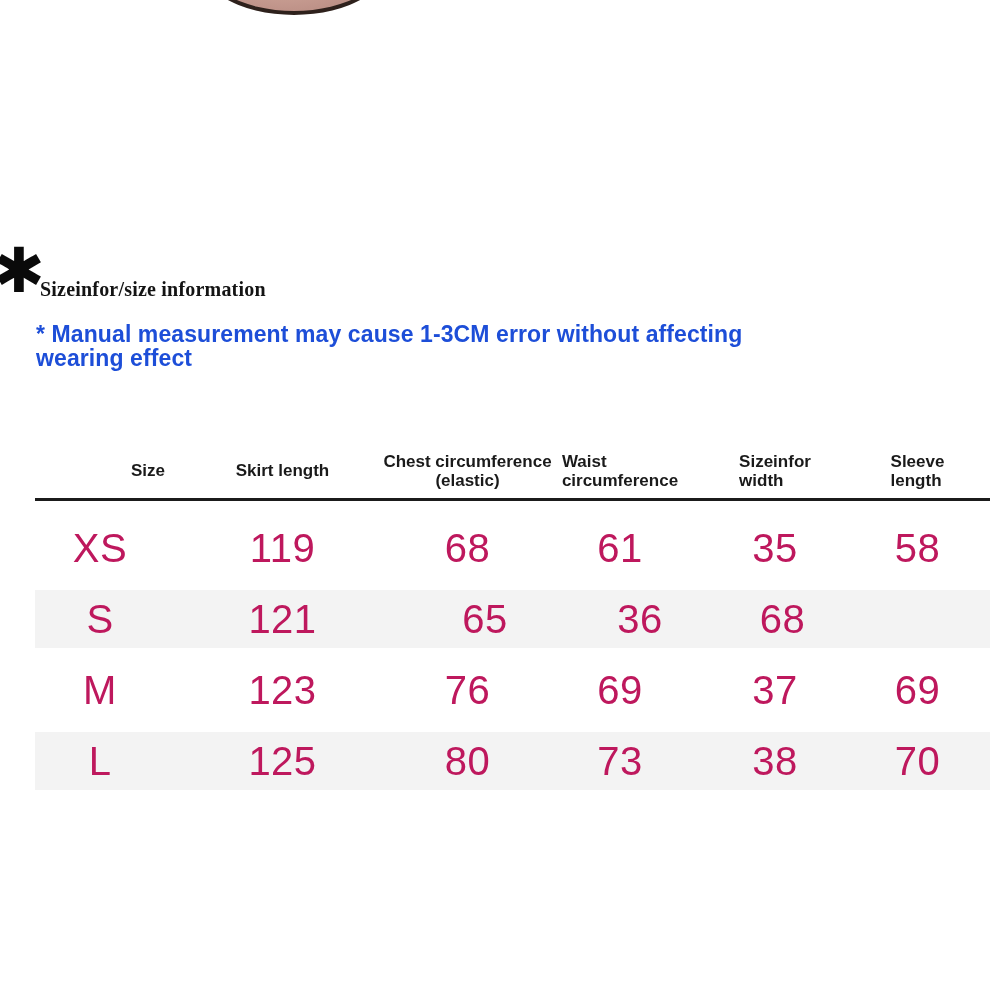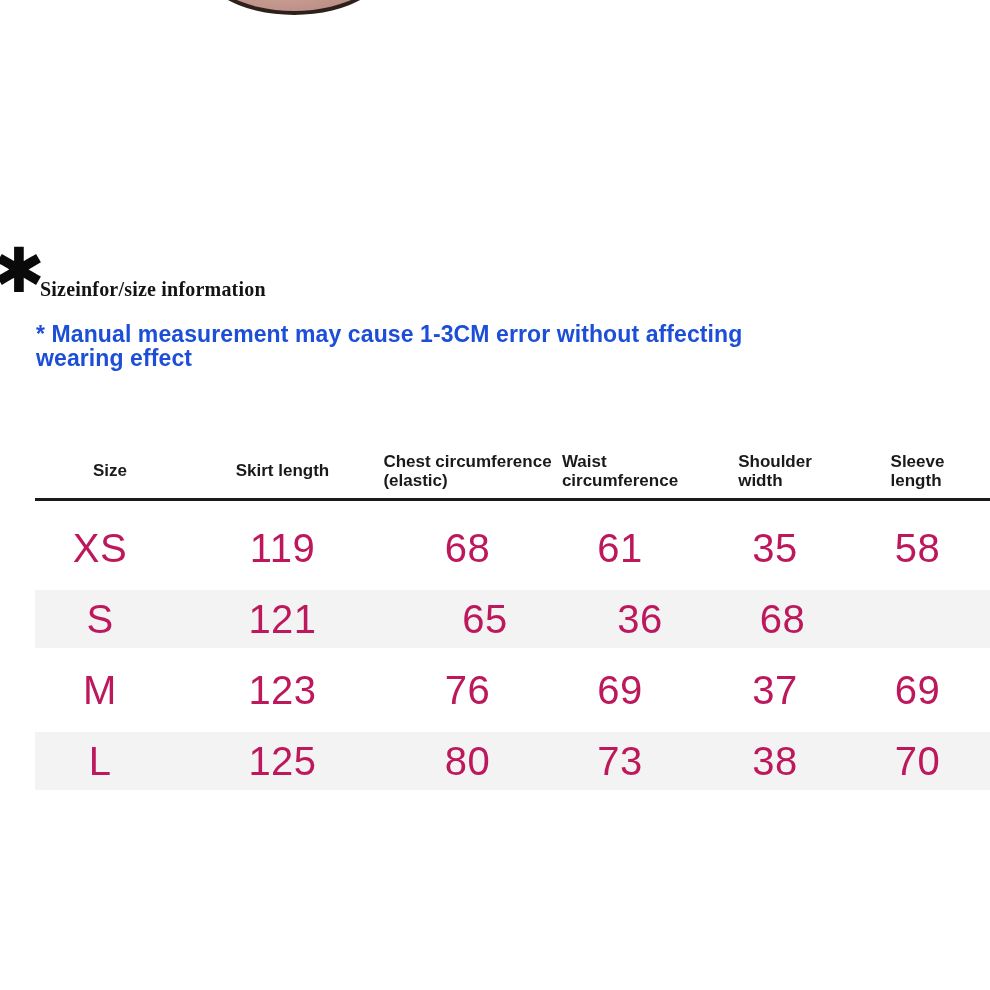--- a/index.html
+++ b/index.html
@@ -38,23 +38,23 @@
 
   
   .size-table{position:absolute;left:35px;top:443px;width:955px;}
   .thead{
     display:flex;height:55px;align-items:center;
     border-bottom:3px solid #1b1b1b;
     color:#1a1a1a;font-size:17px;font-weight:700;line-height:19px;
   }
   .th{display:flex;align-items:center;justify-content:center;height:100%;box-sizing:border-box;white-space:nowrap;overflow:visible;}
   .th .lines{text-align:left;}
-  .th.center-lines .lines{text-align:left;}
+  .th.center-lines .lines{text-align:center;}
   .th .lines span{display:block;}
-  .th.c0{justify-content:center;padding-left:20px;}
+  .th.c0{justify-content:flex-end;padding-left:20px;}
 
   .c0{width:130px;}
   .c1{width:235px;}
   .c2{width:135px;}
   .c3{width:170px;}
   .c4{width:140px;}
   .c5{width:145px;}
 
   .tbody{padding-top:18px;}
   .row{
@@ -99,21 +99,21 @@
         </div>
       </div>
       <div class="th c3">
         <div class="lines">
           <span>Waist</span>
           <span>circumference</span>
         </div>
       </div>
       <div class="th c4">
         <div class="lines">
-          <span>Shoulder</span>
+          <span>Sizeinfor</span>
           <span>width</span>
         </div>
       </div>
       <div class="th c5">
         <div class="lines">
           <span>Sleeve</span>
           <span>length</span>
         </div>
       </div>
     </div>

